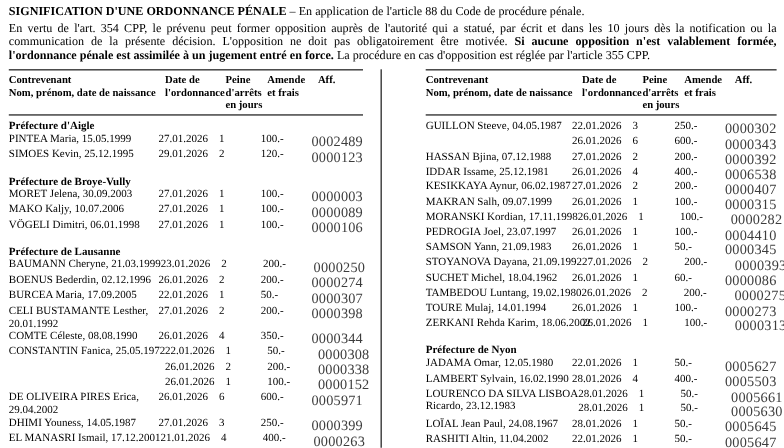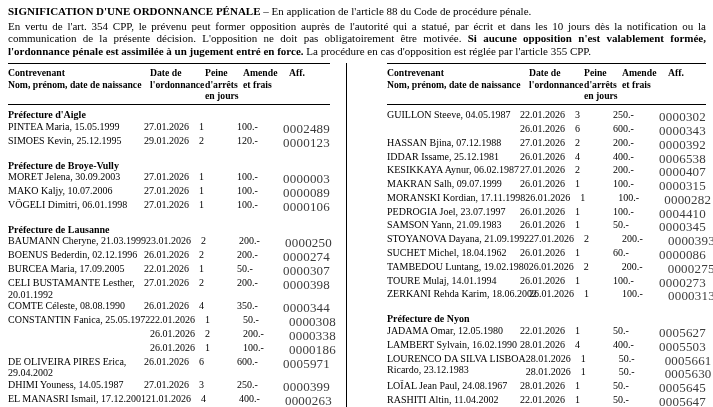--- a/index.html
+++ b/index.html
@@ -233,21 +233,21 @@
               <div class="entry">
                 <span class="c-date">26.01.2026</span>
                 <span class="c-days">2</span>
                 <span class="c-fine">200.-</span>
                 <span class="c-aff">0000338</span>
               </div>
               <div class="entry">
                 <span class="c-date">26.01.2026</span>
                 <span class="c-days">1</span>
                 <span class="c-fine">100.-</span>
-                <span class="c-aff">0000186</span>
+                <span class="c-aff">0000152</span>
               </div>
             </div>
   </div>
 
   <div class="row">
     <div class="c-name">
               <div>DE OLIVEIRA PIRES Erica,</div>
               <div>29.04.2002</div>
             </div>
     <div class="entries">

